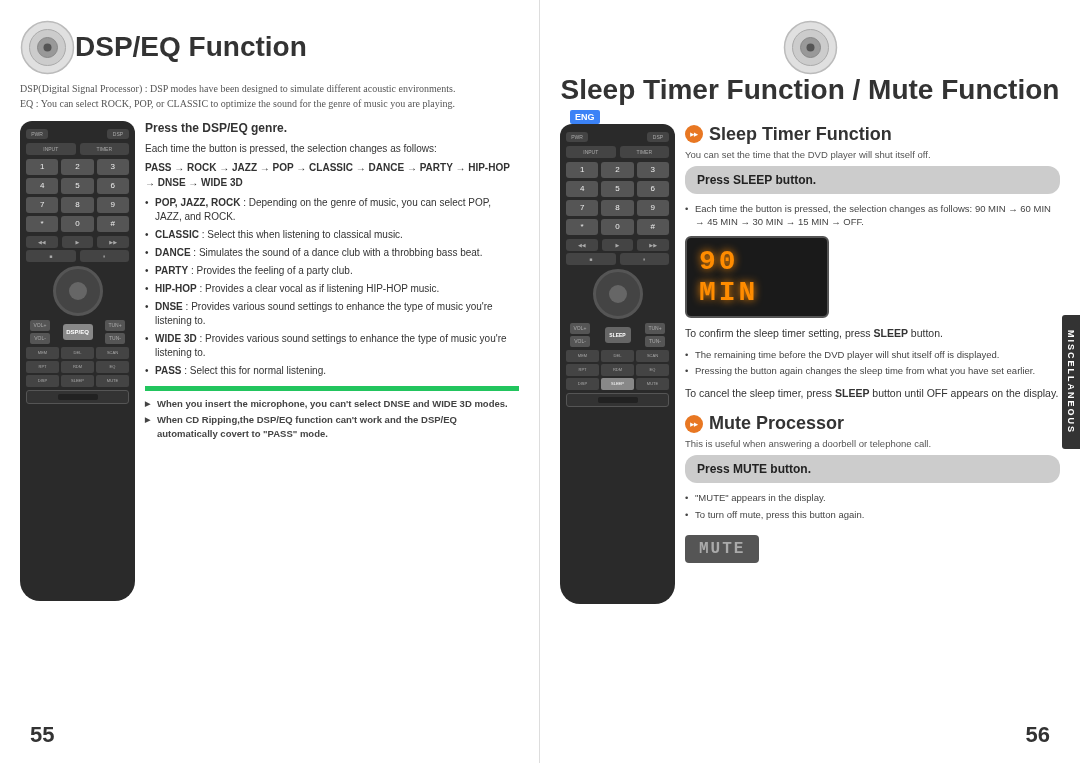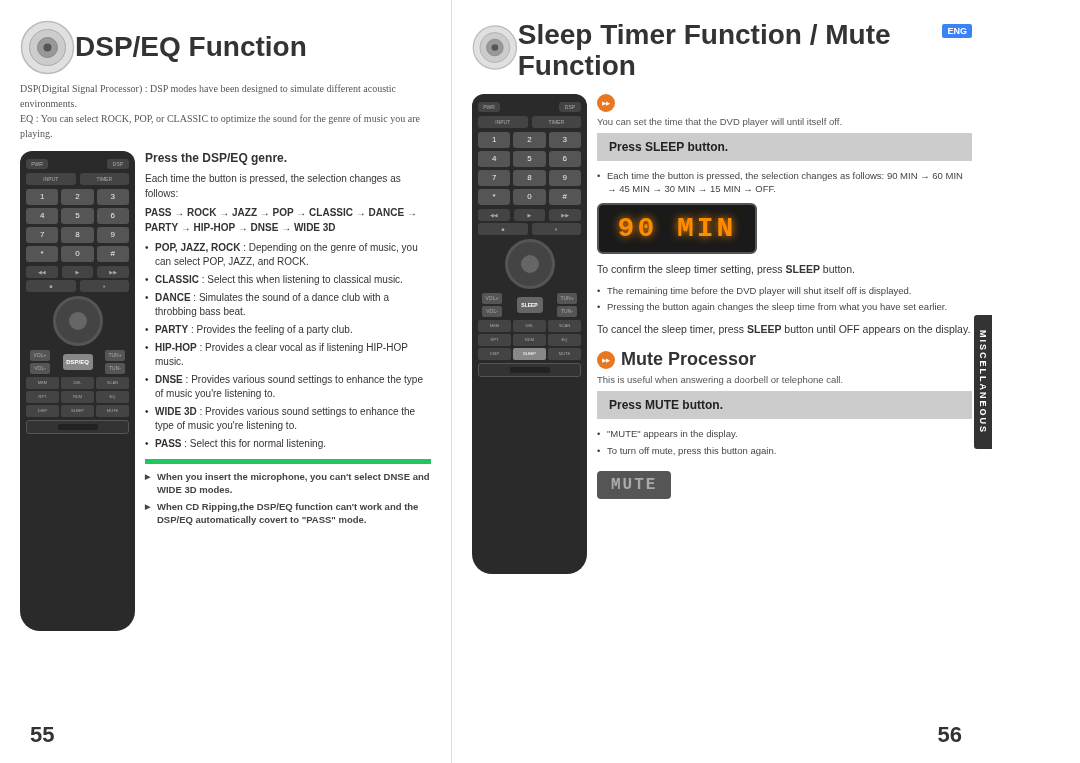--- a/index.html
+++ b/index.html
@@ -8,21 +8,21 @@
       height: 763px;
       background: #fff;
       font-family: Arial, sans-serif;
       font-size: 11px;
       overflow: hidden;
       display: flex;
     }
 
     
     .page-left {
-      width: 452px;
+      width: 540px;
       height: 763px;
       background: #fff;
       padding: 20px;
       position: relative;
       border-right: 1px solid #ddd;
     }
 
     
     .page-right {
       width: 540px;
@@ -278,22 +278,23 @@
       content: "▶";
       position: absolute;
       left: 0;
       font-size: 7px;
       top: 2px;
     }
 
     
     .right-header {
       display: flex;
-      align-items: flex-start;
-      margin-bottom: 12px;
+      align-items: center;
+      margin-bottom: 0;
+      flex-direction: column;
     }
     .eng-badge {
       background: #3b82f6;
       color: #fff;
       font-size: 9px;
       font-weight: bold;
       padding: 2px 5px;
       border-radius: 2px;
       margin-left: 10px;
       align-self: flex-start;
@@ -330,42 +331,42 @@
     }
     .func-desc {
       font-size: 9.5px;
       color: #555;
       margin-bottom: 6px;
     }
 
     
     .gray-box {
       background: #ccc;
-      border-radius: 0;
+      border-radius: 12px;
       padding: 7px 12px;
       margin-bottom: 8px;
       font-size: 12px;
       font-weight: bold;
       color: #222;
     }
     .gray-box .btn-highlight {
       font-weight: bold;
     }
 
     
     .display-panel {
       background: #1a1a1a;
       border: 2px solid #555;
       border-radius: 6px;
       padding: 8px 12px;
       display: flex;
       justify-content: center;
       align-items: center;
       margin: 6px 0 8px 0;
-      width: 160px;
+      width: 144px;
     }
     .display-text {
       font-family: 'Courier New', monospace;
       font-size: 28px;
       font-weight: bold;
       color: #ff8c00;
       letter-spacing: 3px;
       text-shadow: 0 0 8px #ff8c00;
     }
 
@@ -641,22 +642,23 @@
       <div class="remote-mic">
         <div class="remote-mic-slot"></div>
       </div>
     </div>
 
     <div class="right-instructions">
 
       <div class="func-section">
         <div class="func-section-title">
           <div class="func-icon"></div>
-        </div>
-        <div class="func-desc">You can set the time that the DVD player will until itself off.</div>
+          <span>Sleep Timer Function</span>
+        </div>
+        <div class="func-desc">You can set the time that the DVD player will shut itself off.</div>
         <div class="gray-box">
           Press <span class="btn-highlight">SLEEP</span> button.
         </div>
         <ul class="right-bullets">
           <li>Each time the button is pressed, the selection changes as follows: 90 MIN → 60 MIN → 45 MIN → 30 MIN → 15 MIN → OFF.</li>
         </ul>
         <div class="display-panel">
           <div class="display-text">90 MIN</div>
         </div>
         <div class="confirm-text">

